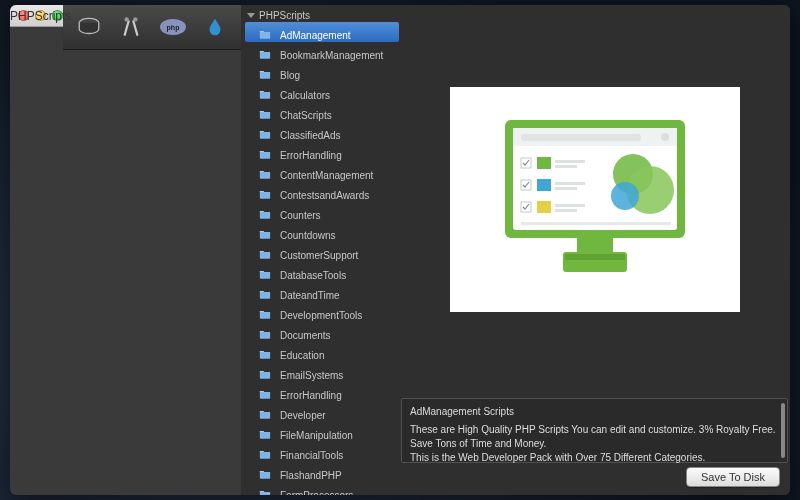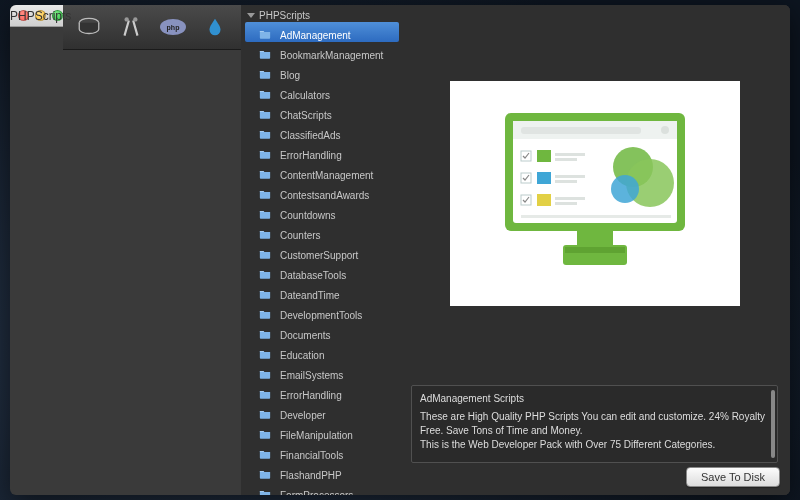--- a/index.html
+++ b/index.html
@@ -20,21 +20,21 @@
 .sidebar::-webkit-scrollbar { width: 12px; }
 .sidebar::-webkit-scrollbar-thumb { background: #5a5a5a; border-radius: 6px; }
 .tree-root { display: flex; align-items: center; gap: 3px; padding: 1px 2px; cursor: default; }
 .disclosure { width: 0; height: 0; border-left: 4px solid transparent; border-right: 4px solid transparent; border-top: 5px solid #999; margin-right: 1px; }
 .tree-item { display: flex; align-items: center; gap: 9px; padding: 7px 3px 1px 14px; cursor: default; border-radius: 2px; }
 .tree-item.sel { background: linear-gradient(#4f8fd8, #2d6bc0); color: #fff; }
 .folder-icon { width: 12px; height: 10px; flex-shrink: 0; }
 .main { flex: 1; display: flex; flex-direction: column; background: #2f2f2f; position: relative; }
 .preview { flex: 1; display: flex; align-items: center; justify-content: center; padding: 10px; }
 .preview-img { width: 290px; height: 225px; background: #fff; display: flex; align-items: center; justify-content: center; }
-.descbox { margin: 4px 12px; height: 78px; background: #2a2a2a; border: 1px solid #505050; border-radius: 2px; padding: 6px 8px; color: #ddd; font-size: 10px; line-height: 1.4; position: relative; }
+.descbox { margin: 4px 2px; height: 65px; background: #2a2a2a; border: 1px solid #505050; border-radius: 2px; padding: 6px 8px; color: #ddd; font-size: 10px; line-height: 1.4; position: relative; }
 .descbox::after { content: ""; position: absolute; right: 2px; top: 4px; bottom: 4px; width: 4px; background: #888; border-radius: 2px; }
 .desc-title { font-weight: normal; margin-bottom: 4px; }
 .footer { height: 28px; display: flex; justify-content: flex-end; align-items: flex-start; padding: 0 10px; background: #2f2f2f; }
 .save-btn { background: linear-gradient(#fcfcfc, #dcdcdc); border: 1px solid #888; border-radius: 4px; padding: 3px 14px; font-size: 11px; color: #333; cursor: pointer; box-shadow: 0 1px 1px rgba(0,0,0,0.3); }
 </style>
 </head>
 <body>
 <div class="backdrop"></div>
 <div class="window">
   <div class="titlebar">
@@ -139,28 +139,28 @@
                 <path d="M1 2 h4 l1.2 1.3 H13 v6.7 a1 1 0 0 1-1 1 H2 a1 1 0 0 1-1-1 z" fill="#7fb4e8"></path>
                 <path d="M1 2 h4 l1.2 1.3 H1 z" fill="#a6cdf2"></path>
               </svg></span>
             <span>ContestsandAwards</span>
           </div>
           <div class="tree-item">
             <span><svg class="folder-icon" viewBox="0 0 14 11">
                 <path d="M1 2 h4 l1.2 1.3 H13 v6.7 a1 1 0 0 1-1 1 H2 a1 1 0 0 1-1-1 z" fill="#7fb4e8"></path>
                 <path d="M1 2 h4 l1.2 1.3 H1 z" fill="#a6cdf2"></path>
               </svg></span>
+            <span>Counters</span>
+          </div>
+          <div class="tree-item">
+            <span><svg class="folder-icon" viewBox="0 0 14 11">
+                <path d="M1 2 h4 l1.2 1.3 H13 v6.7 a1 1 0 0 1-1 1 H2 a1 1 0 0 1-1-1 z" fill="#7fb4e8"></path>
+                <path d="M1 2 h4 l1.2 1.3 H1 z" fill="#a6cdf2"></path>
+              </svg></span>
             <span>Countdowns</span>
-          </div>
-          <div class="tree-item">
-            <span><svg class="folder-icon" viewBox="0 0 14 11">
-                <path d="M1 2 h4 l1.2 1.3 H13 v6.7 a1 1 0 0 1-1 1 H2 a1 1 0 0 1-1-1 z" fill="#7fb4e8"></path>
-                <path d="M1 2 h4 l1.2 1.3 H1 z" fill="#a6cdf2"></path>
-              </svg></span>
-            <span>Counters</span>
           </div>
           <div class="tree-item">
             <span><svg class="folder-icon" viewBox="0 0 14 11">
                 <path d="M1 2 h4 l1.2 1.3 H13 v6.7 a1 1 0 0 1-1 1 H2 a1 1 0 0 1-1-1 z" fill="#7fb4e8"></path>
                 <path d="M1 2 h4 l1.2 1.3 H1 z" fill="#a6cdf2"></path>
               </svg></span>
             <span>CustomerSupport</span>
           </div>
           <div class="tree-item">
             <span><svg class="folder-icon" viewBox="0 0 14 11">
@@ -284,21 +284,21 @@
             <circle cx="160" cy="96" r="14" fill="#3fa6d6" opacity="0.85"></circle>
             <rect x="56" y="122" width="150" height="3" fill="#e6eae7"></rect>
             <rect x="112" y="138" width="36" height="14" fill="#6fb73f"></rect>
             <rect x="98" y="152" width="64" height="20" rx="3" fill="#6fb73f"></rect>
             <rect x="100" y="154" width="60" height="6" fill="#5fa332"></rect>
           </svg>
         </div>
       </div>
       <div class="descbox">
         <div class="desc-title">AdManagement Scripts</div>
-        <div>These are High Quality PHP Scripts You can edit and customize. 24% Royalty Free. Save Tons of Time and Money.</div>
+        <div>These are High Quality PHP Scripts You can edit and customize. 3% Royalty Free. Save Tons of Time and Money.</div>
         <div>This is the Web Developer Pack with Over 75 Different Categories.</div>
       </div>
       <div class="footer">
         <button class="save-btn">Save To Disk</button>
       </div>
     </div>
   </div>
 </div>
 
 </body></html>

